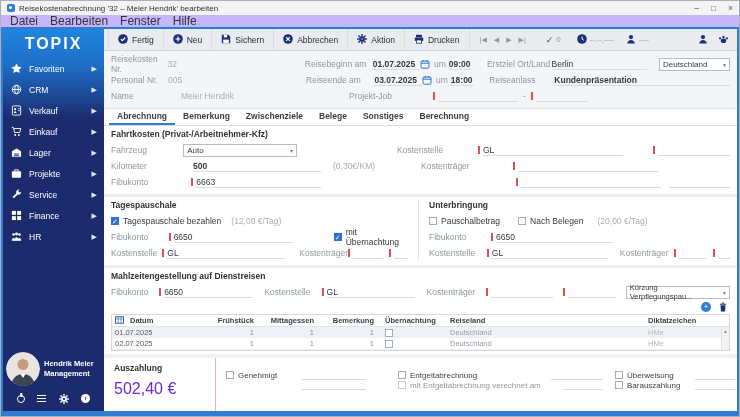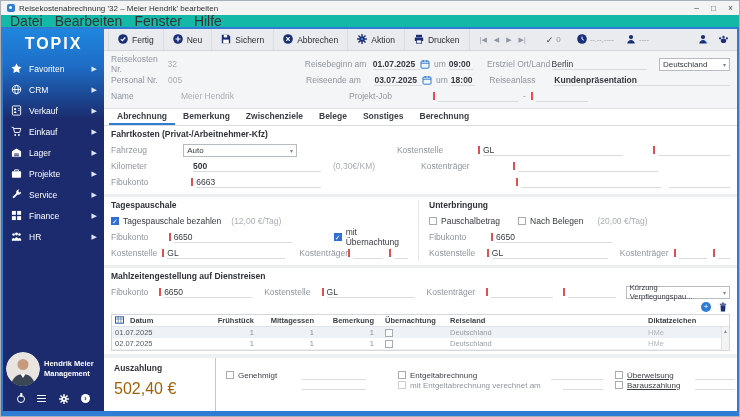--- a/index.html
+++ b/index.html
@@ -7,21 +7,21 @@
   .window { width: 740px; height: 417px; background: #fff; border: 1px solid #aab0b8; display: flex; flex-direction: column; overflow: hidden; }
 
   
   .titlebar { height: 14px; background: #f3f3f3; display: flex; align-items: center; padding: 0 6px; font-size: 8px; color: #333; flex-shrink: 0; }
   .app-icon { width: 8px; height: 8px; background: #2e7cd4; border-radius: 2px; margin-right: 4px; position: relative; }
   .app-icon::after { content: ""; position: absolute; left: 2px; top: 2px; width: 3px; height: 3px; background: #fff; border-radius: 50%; }
   .win-controls { margin-left: auto; display: flex; gap: 12px; color: #555; font-size: 8.5px; }
   .win-controls span { cursor: default; }
 
   
-  .menubar { height: 12px; background: #14b8a6; display: flex; align-items: center; padding: 0 3px; font-size: 14px; color: #333; flex-shrink: 0; }
+  .menubar { height: 12px; background: #c4b5fd; display: flex; align-items: center; padding: 0 3px; font-size: 12px; color: #333; flex-shrink: 0; }
   .menu-item { padding: 0 6px; }
   .accent-line { height: 2px; background: #2e7cd4; flex-shrink: 0; }
 
   .main { flex: 1; display: flex; border-left: 2px solid #2e7cd4; border-right: 2px solid #2e7cd4; border-bottom: 5px solid #2e7cd4; min-height: 0; }
 
   
   .sidebar { width: 101px; flex-shrink: 0; background: linear-gradient(180deg, #1f86de 0px, #1e6ec7 36px, #1b2b6e 90px); color: #fff; display: flex; flex-direction: column; }
   .logo { height: 29px; display: flex; align-items: center; justify-content: center; font-size: 16px; font-weight: bold; letter-spacing: 2px; }
   .nav-item { height: 21px; display: flex; align-items: center; padding: 0 7px; font-size: 8.5px; cursor: pointer; }
   .nav-icon { width: 13px; margin-right: 6px; display: flex; align-items: center; justify-content: center; flex-shrink: 0; }
@@ -99,27 +99,27 @@
   .c-ub { width: 64px; padding-left: 3px; display: flex; align-items: center; }
   .c-land { flex: 1; padding-left: 4px; color: #9aa0a6; }
   .c-dk { width: 84px; padding-left: 3px; color: #b3b8bd; }
   .th .c-n, .th .c-ub, .th .c-land, .th .c-dk, .th .c-date { color: #3a3e44; }
   .vscroll { position: absolute; right: 0; top: 12px; bottom: 0; width: 8px; background: #f2f3f5; border-left: 1px solid #e0e3e6; display: flex; justify-content: center; font-size: 5px; color: #8a9097; padding-top: 1px; cursor: pointer; }
 
   
   .payment { height: 57px; display: flex; border-top: 4px solid #eef0f2; font-size: 8px; color: #3a3e44; flex-shrink: 0; }
   .pay-left { width: 112px; border-right: 1px solid #f9a8d4; padding: 5px 0 0 10px; flex-shrink: 0; }
   .pay-label { font-size: 8.5px; font-weight: bold; color: #2e3237; }
-  .pay-amount { font-size: 16px; color: #a16207; margin-top: 7px; }
+  .pay-amount { font-size: 16px; color: #6d28d9; margin-top: 7px; }
   .pg { display: flex; flex-direction: column; padding-top: 12px; }
   .pg-row { display: flex; align-items: center; gap: 4px; height: 10px; }
   .pf { border-bottom: 1px solid #dadde0; height: 10px; }
   .pg1 { margin-left: 10px; width: 140px; }
   .pg2 { margin-left: 32px; width: 205px; }
-  .pg3 { margin-left: 12px; width: 120px; text-decoration: underline; }
+  .pg3 { margin-left: 12px; width: 120px; }
   .sp { flex: 1; }
 </style>
 </head>
 <body>
 
 <div class="window">
 
   <div class="titlebar">
     <span class="app-icon"></span>
     <span>Reisekostenabrechnung '32 – Meier Hendrik' bearbeiten</span>

